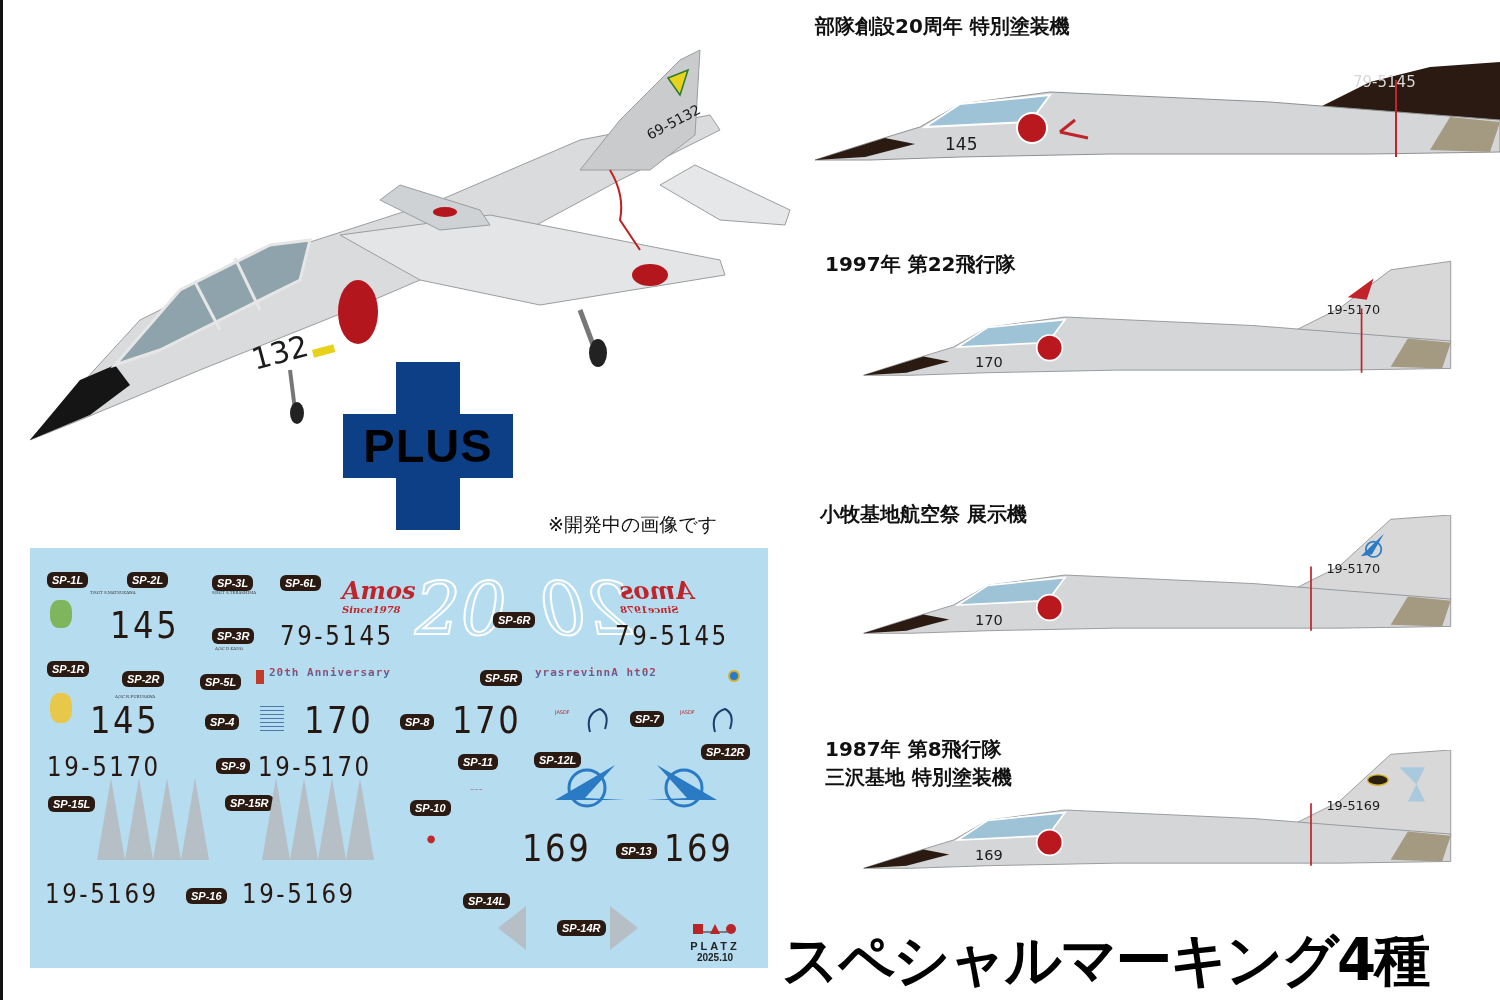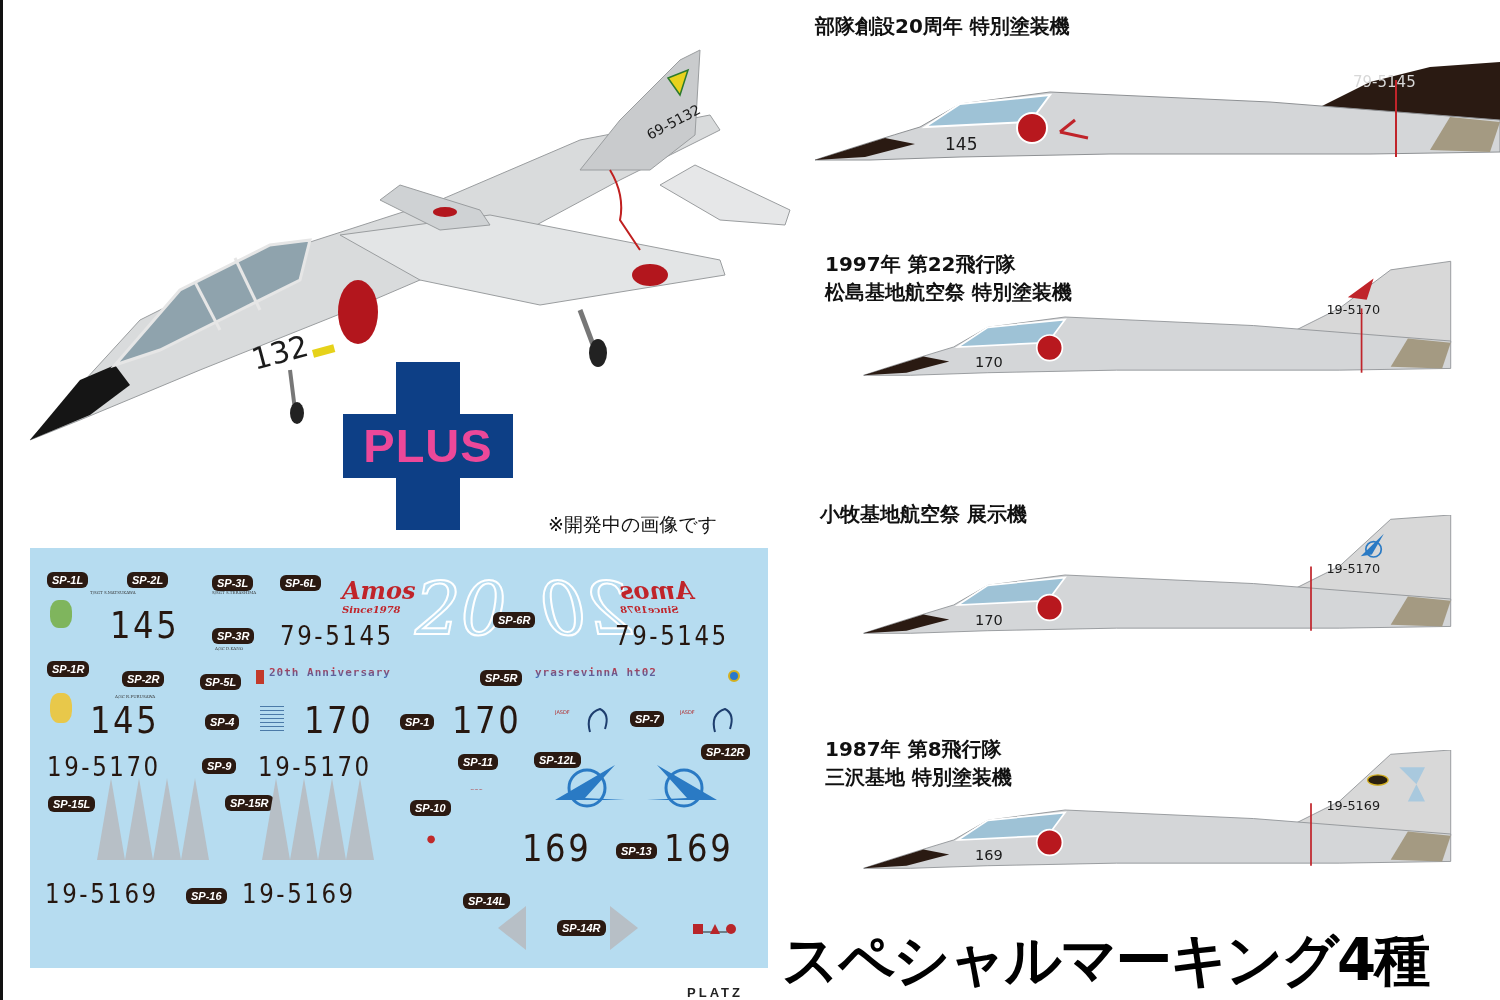--- a/index.html
+++ b/index.html
@@ -6,21 +6,21 @@
   body { width: 1500px; height: 1000px; background: #ffffff; position: relative; overflow: hidden; font-family: "DejaVu Sans", sans-serif; }
   .left-border { position: absolute; left: 0; top: 0; width: 3px; height: 1000px; background: #111; }
 
   
   .hero { position: absolute; left: 20px; top: 20px; width: 780px; height: 430px; }
 
   
   .plus { position: absolute; left: 343px; top: 362px; width: 170px; height: 168px; }
   .plus .v { position: absolute; left: 53px; top: 0; width: 64px; height: 168px; background: #0d3f86; }
   .plus .h { position: absolute; left: 0; top: 52px; width: 170px; height: 64px; background: #0d3f86; }
-  .plus .t { position: absolute; left: 0; top: 52px; width: 170px; height: 64px; color: #ec4899; font-family: "Liberation Sans", sans-serif; font-weight: bold; font-size: 47px; text-align: center; line-height: 64px; letter-spacing: 1px; }
+  .plus .t { position: absolute; left: 0; top: 52px; width: 170px; height: 64px; color: #000000; font-family: "Liberation Sans", sans-serif; font-weight: bold; font-size: 47px; text-align: center; line-height: 64px; letter-spacing: 1px; }
 
   .dev-note { position: absolute; left: 548px; top: 512px; font-family: "DejaVu Sans", sans-serif; font-size: 19px; color: #111; }
 
   
   .decal { position: absolute; left: 30px; top: 548px; width: 738px; height: 420px; background: #b6dcf0; }
   .sp { position: absolute; background: #2b1a12; color: #fff; font-family: "Liberation Sans", sans-serif; font-weight: bold; font-style: italic; font-size: 11px; padding: 1px 5px; border-radius: 6px; line-height: 14px; }
   .num { position: absolute; font-family: "DejaVu Sans", sans-serif; color: #261710; letter-spacing: 3px; transform: scaleX(0.85); transform-origin: left top; }
   .big { font-size: 38px; font-weight: normal; }
   .mid { font-size: 27px; }
   .amos { position: absolute; font-family: "DejaVu Serif", serif; font-style: italic; font-weight: bold; color: #c0242a; }
@@ -28,21 +28,21 @@
   .tri { position: absolute; width: 0; height: 0; border-left: 14px solid transparent; border-right: 14px solid transparent; border-bottom: 82px solid #b7bfc6; }
   .tinytxt { position: absolute; font-size: 4px; color: #333; font-family: "DejaVu Serif", serif; }
 
   
   .caption { position: absolute; font-family: "DejaVu Sans", sans-serif; font-weight: bold; font-size: 20px; line-height: 28px; color: #111; }
   .plane { position: absolute; left: 810px; width: 690px; height: 120px; }
 
   .title-big { position: absolute; left: 782px; top: 922px; font-family: "DejaVu Sans", sans-serif; font-weight: bold; font-size: 58px; color: #000; letter-spacing: -2px; transform: scaleX(0.97); transform-origin: left top; }
 
   .platz { position: absolute; left: 655px; top: 373px; width: 60px; text-align: center; }
-  .platz .logo { font-family: "Liberation Sans", sans-serif; font-weight: bold; font-size: 13px; letter-spacing: 3px; color: #222; margin-top: 45px; }
+  .platz .logo { font-family: "Liberation Sans", sans-serif; font-weight: bold; font-size: 11px; letter-spacing: 3px; color: #222; }
   .platz .date { font-family: "Liberation Sans", sans-serif; font-weight: bold; font-size: 10px; color: #222; }
 </style>
 </head>
 <body>
 
 <div class="left-border"></div>
 
 <svg class="hero" viewBox="0 0 780 430">
 
   <polygon points="10,420 120,300 250,235 420,180 560,120 690,95 700,110 600,160 470,230 330,290 180,350 60,400" fill="#d9dbdc" stroke="#9a9d9f" stroke-width="1"></polygon>
@@ -120,38 +120,38 @@
   <span class="sp" style="left:450px;top:122px">SP-5R</span>
   <span class="anniv" style="left:505px;top:118px;background:linear-gradient(#d82a2a,#2a78cc);-webkit-background-clip:text;color:transparent">yrasrevinnA ht02</span>
   <div style="position:absolute;left:698px;top:122px;width:12px;height:12px;border-radius:50%;background:#2a78cc;border:2px solid #d4b020"></div>
 
   <div style="position:absolute;left:20px;top:145px;width:22px;height:30px;background:#e8c84a;border-radius:40%"></div>
   <span class="tinytxt" style="left:85px;top:146px">A/3C R.FURUSAWA</span>
   <span class="num big" style="left:60px;top:150px">145</span>
   <span class="sp" style="left:175px;top:166px">SP-4</span>
   <div style="position:absolute;left:230px;top:158px;width:24px;height:28px;background:repeating-linear-gradient(#4b7aa8 0 1px,transparent 1px 4px)"></div>
   <span class="num big" style="left:274px;top:150px">170</span>
-  <span class="sp" style="left:370px;top:166px">SP-1</span>
+  <span class="sp" style="left:370px;top:166px">SP-8</span>
   <span class="num big" style="left:422px;top:150px">170</span>
   <div style="position:absolute;left:525px;top:156px;width:60px;height:30px">
     <svg width="60" height="30">
         <text x="0" y="10" font-size="5" fill="#b02a2a">JASDF</text>
         <path d="M35,28 Q30,10 45,5 Q55,10 50,25" stroke="#1e3e6e" stroke-width="2" fill="none"></path>
       </svg>
   </div>
   <span class="sp" style="left:600px;top:163px">SP-7</span>
   <div style="position:absolute;left:650px;top:156px;width:60px;height:30px">
     <svg width="60" height="30">
         <text x="0" y="10" font-size="5" fill="#b02a2a">JASDF</text>
         <path d="M35,28 Q30,10 45,5 Q55,10 50,25" stroke="#1e3e6e" stroke-width="2" fill="none"></path>
       </svg>
   </div>
 
   <span class="num mid" style="left:17px;top:203px">19-5170</span>
-  <span class="sp" style="left:172px;top:210px">SP-9</span>
+  <span class="sp" style="left:186px;top:210px">SP-9</span>
   <span class="num mid" style="left:228px;top:203px">19-5170</span>
   <span class="sp" style="left:428px;top:206px">SP-11</span>
   <span class="sp" style="left:504px;top:204px">SP-12L</span>
   <span class="sp" style="left:671px;top:196px">SP-12R</span>
   <svg style="position:absolute;left:515px;top:212px" width="85" height="50">
     <circle cx="42" cy="28" r="18" fill="none" stroke="#2a7ac4" stroke-width="3"></circle>
     <polygon points="10,40 70,5 40,38 80,40" fill="#2a7ac4"></polygon>
   </svg>
   <svg style="position:absolute;left:612px;top:212px" width="85" height="50">
     <circle cx="42" cy="28" r="18" fill="none" stroke="#2a7ac4" stroke-width="3"></circle>
@@ -211,21 +211,20 @@
   <text x="135" y="108" font-size="17" fill="#1b1b1b" font-family="DejaVu Sans, sans-serif">145</text>
   <text x="543" y="45" font-size="15" fill="#d8d8d8" font-family="DejaVu Sans, sans-serif">79-5145</text>
   <line x1="265" y1="78" x2="250" y2="90" stroke="#c0242a" stroke-width="3"></line>
   <line x1="250" y1="90" x2="278" y2="96" stroke="#c0242a" stroke-width="3"></line>
   <line x1="586" y1="38" x2="586" y2="115" stroke="#c0242a" stroke-width="2"></line>
   <path d="M640,75 L690,80 L680,110 L620,108 Z" fill="#a49a82"></path>
 </svg>
 
 <div class="caption" style="left:825px;top:250px">
   <div>1997年 第22飛行隊</div>
-  <div>松島基地航空祭 特別塗装機</div>
 </div>
 <svg class="plane" style="top:257px" viewBox="0 0 690 140">
   <polygon points="480,100 560,60 620,15 690,5 690,100" fill="#d8d8d8" stroke="#8e9194" stroke-width="1"></polygon>
   <path d="M5,138 Q60,120 110,105 L150,82 L240,70 L460,80 L690,98 L690,130 L560,132 L300,132 L150,135 L60,138 Z" fill="#d4d6d8" stroke="#8e9194" stroke-width="1"></path>
   <polygon points="5,138 75,116 105,122 55,135" fill="#2a1a12"></polygon>
   <polygon points="115,105 150,82 240,73 220,100" fill="#9ec2d6" stroke="#fff" stroke-width="2"></polygon>
   <circle cx="222" cy="106" r="15" fill="#b8181e" stroke="#fff" stroke-width="2"></circle>
   <text x="135" y="128" font-size="17" fill="#1b1b1b" font-family="DejaVu Sans, sans-serif">170</text>
   <text x="545" y="66" font-size="15" fill="#1b1b1b" font-family="DejaVu Sans, sans-serif">19-5170</text>
   <polygon points="570,47 600,25 592,50" fill="#c0242a"></polygon>

